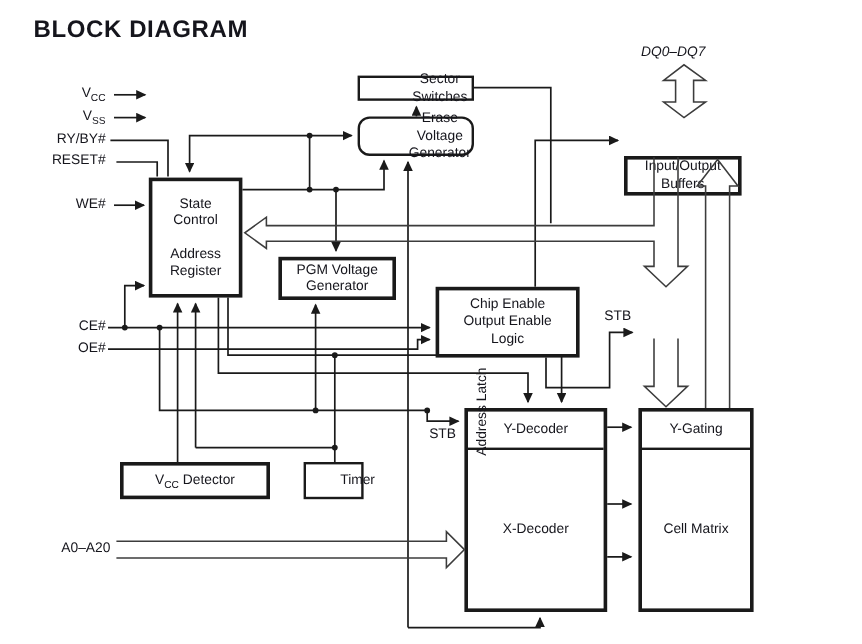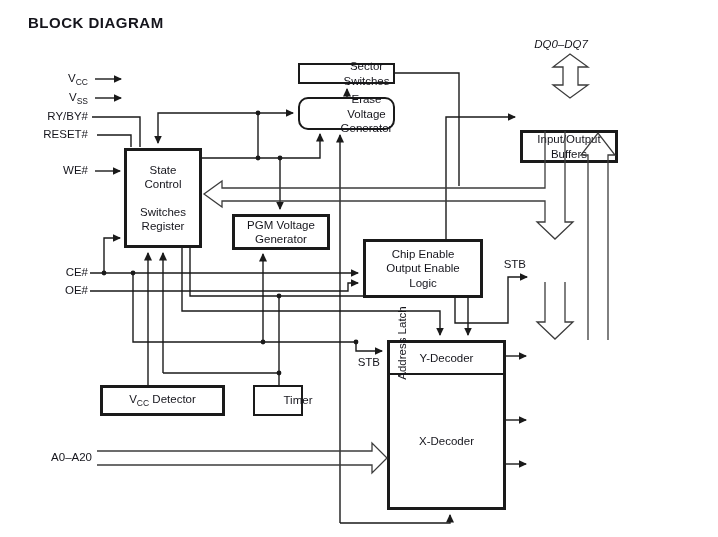--- a/index.html
+++ b/index.html
@@ -1,18 +1,18 @@
 <!DOCTYPE html>
 <html><head>
 <meta charset="utf-8">
 <style>
   html,body{margin:0;padding:0;background:#fff;}
   #stage{position:relative;width:718px;height:537px;background:#ffffff;overflow:hidden;
          font-family:"Liberation Sans","DejaVu Sans",sans-serif;color:#15151c;}
-  #title{position:absolute;left:28px;top:14px;font-size:15px;font-weight:bold;letter-spacing:.5px;}
+  #title{position:absolute;left:28px;top:14px;font-size:20px;font-weight:bold;letter-spacing:.5px;}
   .lbl{position:absolute;font-size:11.5px;text-align:right;line-height:13px;white-space:nowrap;}
   .lbl sub{font-size:8.5px;}
   .box{position:absolute;box-sizing:border-box;background:#fff;border:3px solid #1a1a1a;
        display:flex;align-items:center;justify-content:center;text-align:center;
        font-size:11.5px;line-height:1.22;white-space:pre-line;z-index:1;}
   .b2{border-width:2px;padding-left:40px;}
   .split{padding:0;align-items:stretch;justify-content:flex-start;flex-direction:column;}
   .al-strip{width:23px;border-right:1.5px solid #1a1a1a;position:relative;flex:none;}
   .al-strip span{position:absolute;left:50%;top:50%;transform:translate(-50%,-50%) rotate(-90deg);white-space:nowrap;}
   .vstack{flex:1;display:flex;flex-direction:column;}
@@ -35,41 +35,47 @@
   <div class="lbl" style="left:30px;top:266px;width:58px;">CE#</div>
   <div class="lbl" style="left:30px;top:284px;width:58px;">OE#</div>
   <div class="lbl" style="left:30px;top:451px;width:62px;">A0–A20</div>
   <div class="lbl" style="left:524px;top:38px;width:74px;text-align:center;font-style:italic;">DQ0–DQ7</div>
   <div class="lbl" style="left:488px;top:258px;width:38px;">STB</div>
   <div class="lbl" style="left:342px;top:356px;width:38px;">STB</div>
 
   <div class="box" style="left:124px;top:148px;width:78px;height:100px;">State
 Control
 
-Switches
+Address
 Register</div>
   <div class="box b2" style="left:298px;top:63px;width:97px;height:21px;">Sector Switches</div>
   <div class="box b2" style="left:298px;top:97px;width:97px;height:33px;border-radius:10px;">Erase Voltage
 Generator</div>
   <div class="box" style="left:232px;top:214px;width:98px;height:36px;">PGM Voltage
 Generator</div>
   <div class="box" style="left:363px;top:239px;width:120px;height:59px;">Chip Enable
 Output Enable
 Logic</div>
   <div class="box" style="left:520px;top:98px;width:98px;height:33px;margin-top:32px;">Input/Output
 Buffers</div>
 
   <div class="box split" style="left:387px;top:340px;width:119px;height:170px;">
     <div class="al-strip"><span>Address Latch</span></div>
     <div class="vstack">
       <div class="cell-top">Y-Decoder</div>
       <div class="cell-main">X-Decoder</div>
     </div>
   </div>
 
+  <div class="box split" style="left:532px;top:340px;width:96px;height:170px;">
+    <div class="vstack">
+      <div class="cell-top">Y-Gating</div>
+      <div class="cell-main">Cell Matrix</div>
+    </div>
+  </div>
 
   <div class="box" style="left:100px;top:385px;width:125px;height:31px;">
     <span><span>V</span><sub style="font-size:8.5px;">CC</sub><span> Detector</span></span>
   </div>
   <div class="box b2" style="left:253px;top:385px;width:50px;height:31px;">Timer</div>
 
   <svg id="wires" width="718" height="537" viewBox="0 0 718 537">
     <defs>
       <marker id="arr" markerWidth="9" markerHeight="9" refX="7.5" refY="4" orient="auto" markerUnits="userSpaceOnUse">
         <path d="M0,0 L8.5,4 L0,8 Z" fill="#1a1a1a"></path>

